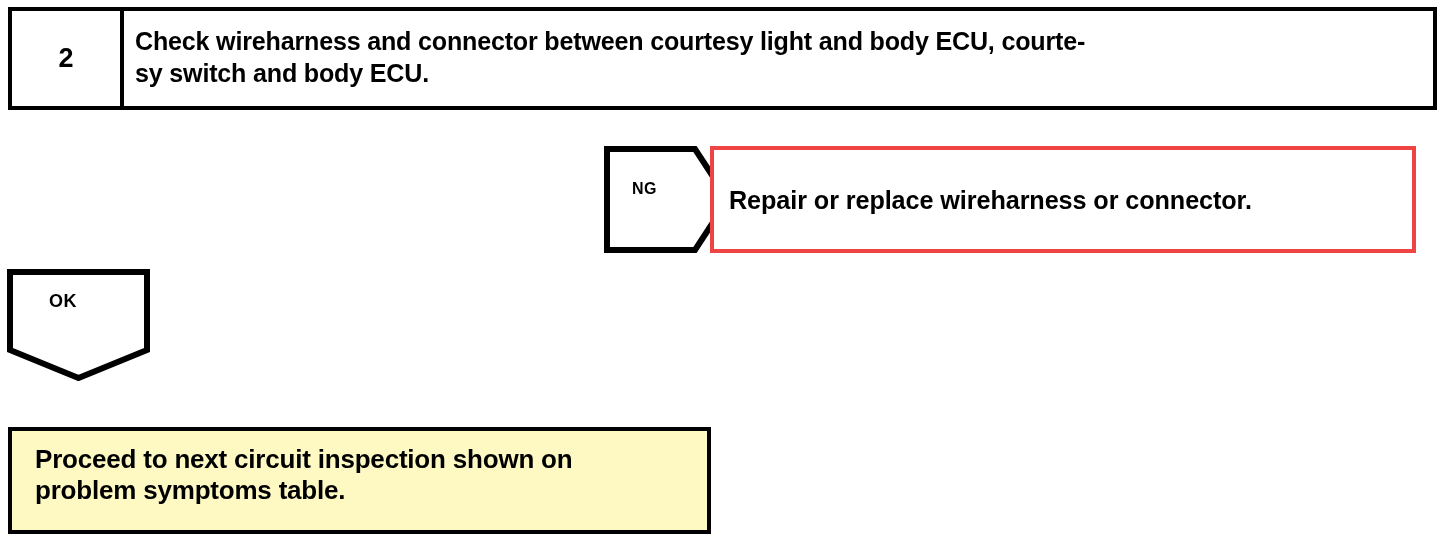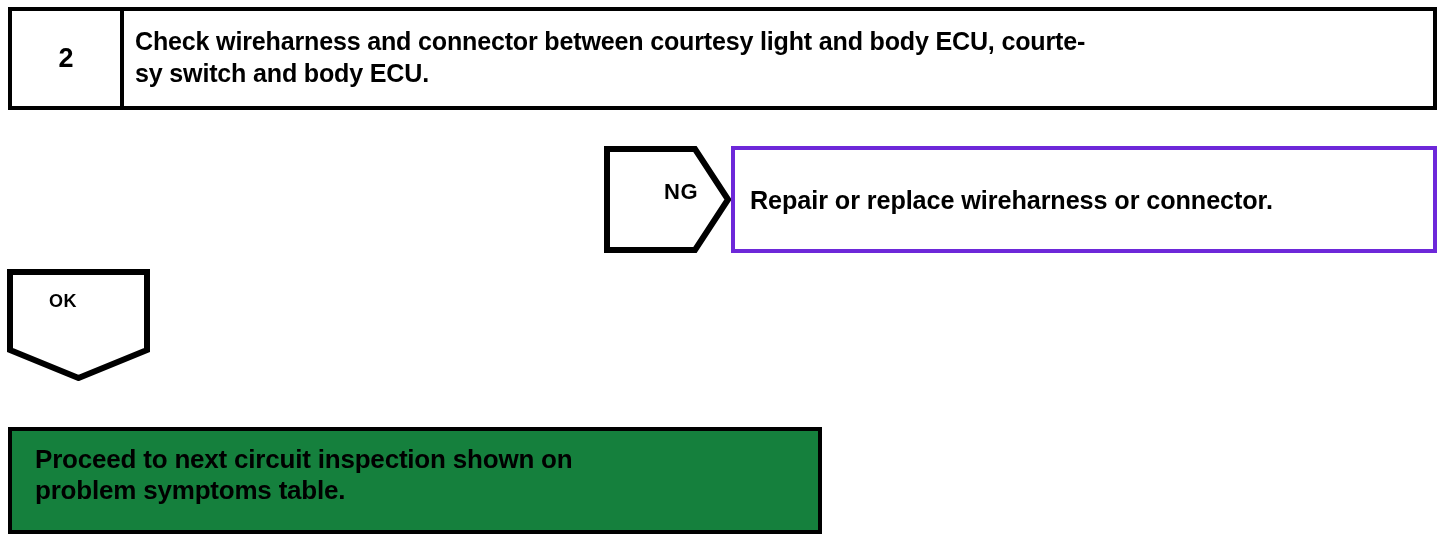--- a/index.html
+++ b/index.html
@@ -68,35 +68,35 @@
     width: 127px;
     height: 107px;
   }
   .ng-arrow svg {
     display: block;
     width: 127px;
     height: 107px;
   }
   .ng-label {
     position: absolute;
-    left: 664px;
+    left: 632px;
     top: 181px;
-    font-size: 22px;
+    font-size: 16px;
     font-weight: bold;
     line-height: 1;
     letter-spacing: 0.5px;
   }
 
   .repair-box {
     position: absolute;
-    left: 731px;
+    left: 710px;
     top: 146px;
     width: 706px;
     height: 107px;
-    border: 4px solid #6d28d9;
+    border: 4px solid #ef4444;
     box-sizing: border-box;
     background: #fff;
     display: flex;
     align-items: center;
     padding-left: 15px;
     box-sizing: border-box;
   }
   .repair-text {
     font-size: 26px;
     font-weight: bold;
@@ -127,25 +127,25 @@
     font-weight: bold;
     line-height: 1;
     letter-spacing: 0.5px;
   }
 
   
   .outcome-box {
     position: absolute;
     left: 8px;
     top: 427px;
-    width: 814px;
+    width: 703px;
     height: 107px;
     border: 4px solid #000;
     box-sizing: border-box;
-    background: #15803d;
+    background: #fef9c3;
     padding: 13px 8px 0 23px;
   }
   .outcome-text {
     font-size: 26px;
     font-weight: bold;
     line-height: 31px;
     letter-spacing: -0.2px;
     transform: scaleX(0.96);
     transform-origin: left top;
     white-space: pre-line;

